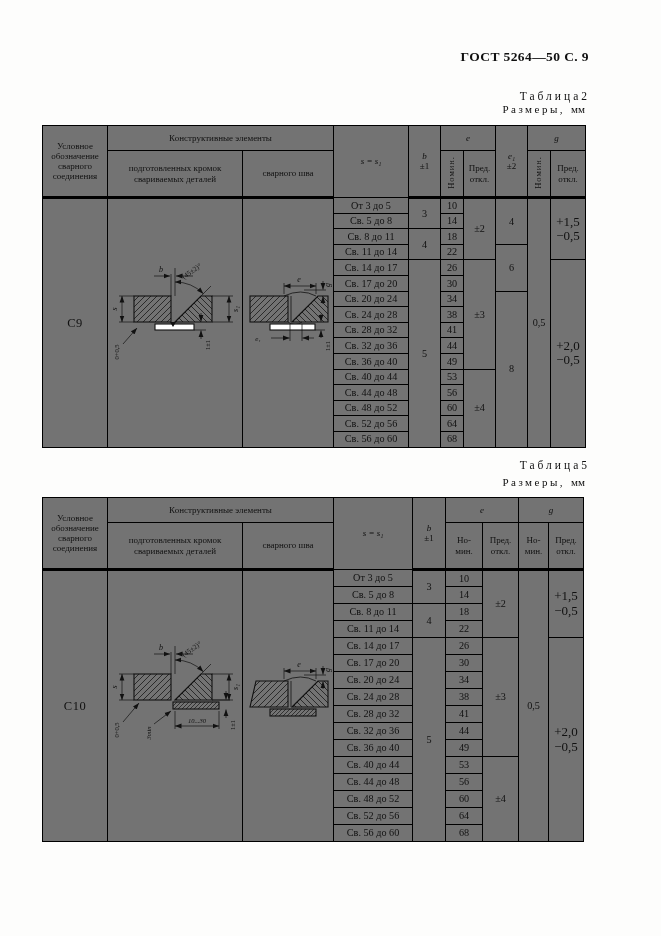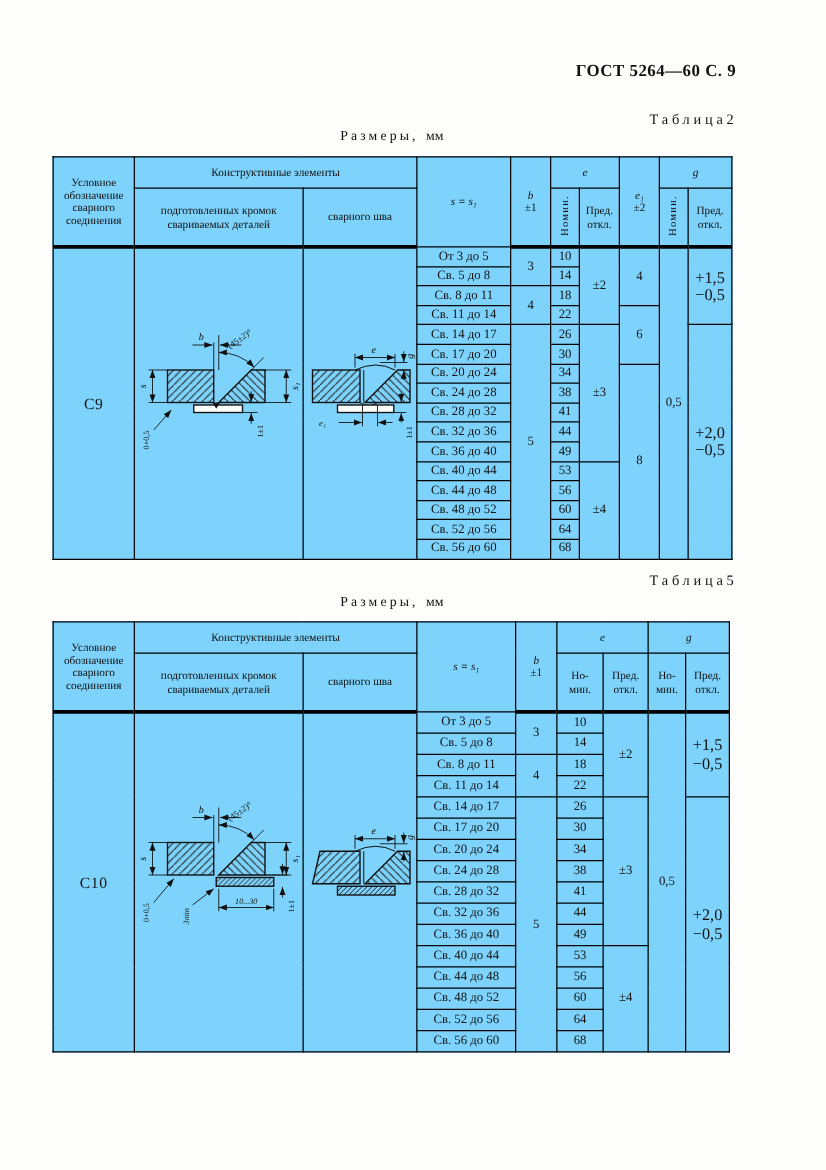--- a/index.html
+++ b/index.html
@@ -5,27 +5,27 @@
   html,body{margin:0;padding:0}
   body{
     width:661px;height:936px;position:relative;background:#fdfdfc;color:#111;
     font-family:"Liberation Serif","DejaVu Serif",serif;
   }
   .doc-header{position:absolute;top:49px;right:72px;font-size:13.5px;font-weight:bold;letter-spacing:.4px}
   .cap{position:absolute;font-size:11.5px;white-space:nowrap}
   .cap .w{letter-spacing:3px;margin-right:0}
   .cap12{top:90px;right:74px}
   .cap13{top:459px;right:74px}
-  .sizes{position:absolute;left:42px;width:543px;text-align:center;font-size:11px;white-space:nowrap}
+  .sizes{position:absolute;left:42px;width:543px;text-align:right;font-size:11px;white-space:nowrap}
   .sizes .w{letter-spacing:2.5px}
   .sizes .u{margin-left:6px}
   .s12{top:103px}
   .s13{top:476px}
 
-  table.gtable{border-collapse:collapse;table-layout:fixed;position:absolute;background:#7dd3fc;border:1.5px solid #000}
+  table.gtable{border-collapse:collapse;table-layout:fixed;position:absolute;background:#737373;border:1.5px solid #000}
   .t12{left:42px;top:125px;width:543px;height:322px}
   .t13{left:42px;top:497px;width:541px;height:341px}
   .gtable td{border:1px solid #000;padding:0;text-align:center;vertical-align:middle;overflow:hidden;line-height:1.12}
   tr.hr1{height:25px} tr.hr2{height:47px}
   .t12 tr.d{height:15.6px} .t13 tr.d{height:17px}
   .hc{font-size:9px;padding:1px 2px}
   .it{font-style:italic}
   .scell{text-align:left;padding-left:6px;font-size:10.2px;white-space:nowrap}
   .num,.mid{font-size:10.2px}
   .gtol{font-size:13px;line-height:1.15;text-align:left;padding-left:4px}
@@ -45,21 +45,21 @@
   .pl{stroke:#111;stroke-width:1.1}
   .dl{stroke:#111;stroke-width:.7;fill:none}
   .tl{stroke:#111;stroke-width:.8;fill:none}
   .lab{font-family:"Liberation Serif","DejaVu Serif",serif;font-size:8px;fill:#111}
   .xs{font-size:6.5px}
   .sm{font-size:7px}
 </style>
 </head>
 <body>
 
-<div class="doc-header">ГОСТ 5264—60 С. 9</div>
+<div class="doc-header">ГОСТ 5264—50 С. 9</div>
 
 <div class="cap cap12">
   <span class="w">Таблица</span><span>2</span>
 </div>
 <div class="sizes s12">
   <span class="w">Размеры,</span><span class="u">мм</span>
 </div>
 
 <table class="gtable t12">
   <colgroup>

